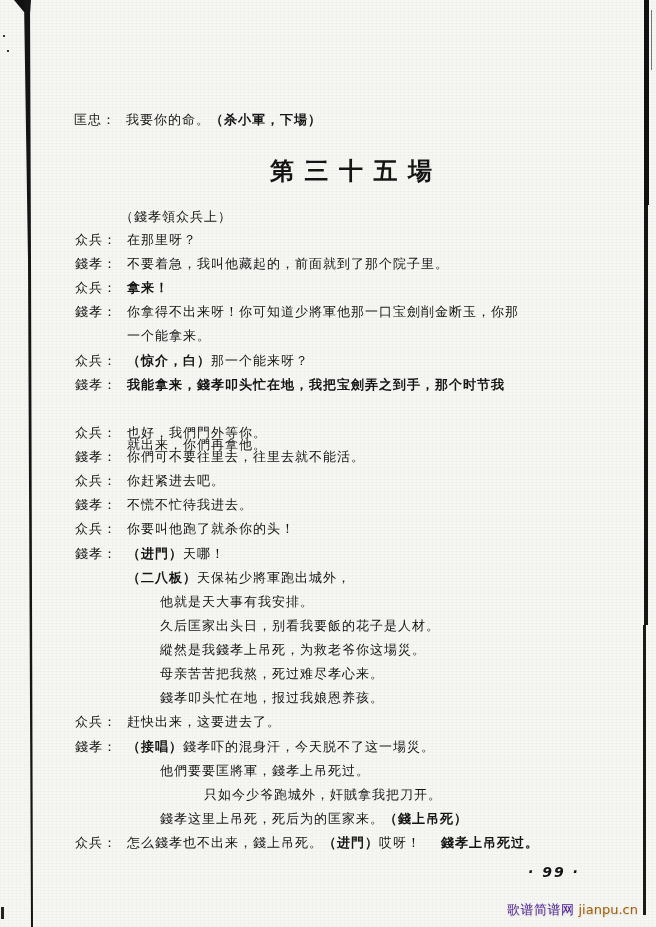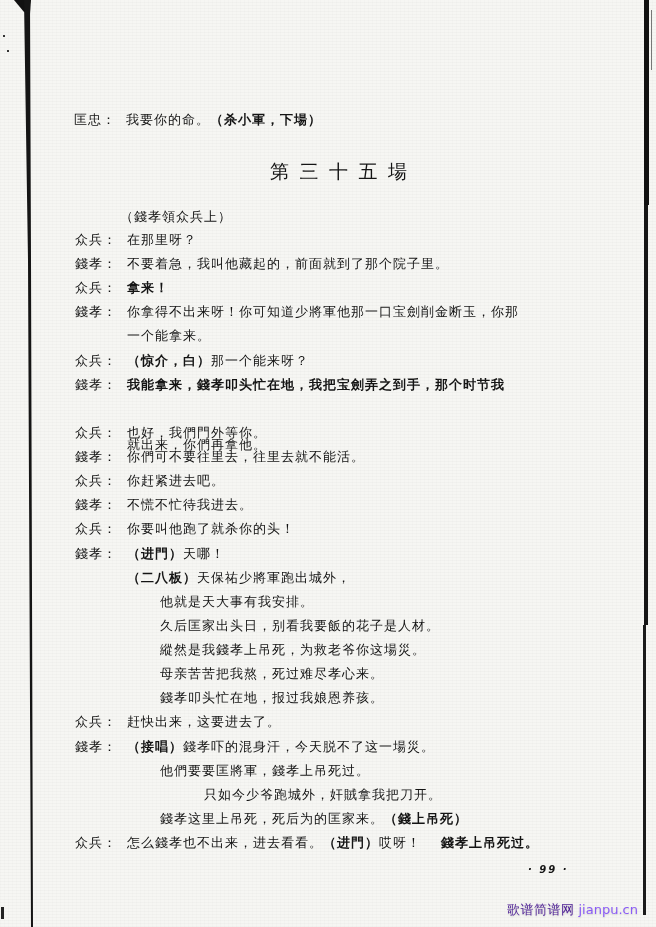--- a/index.html
+++ b/index.html
@@ -20,24 +20,24 @@
     .line {
       position:absolute; height:24px; line-height:24px;
       font-size:13px; letter-spacing:1px; white-space:nowrap;
     }
     .speaker { display:inline-block; width:52px; }
     .dir { font-weight:bold; }
     .bold { font-weight:bold; }
     .gap { margin-left:20px; }
     .title {
       position:absolute; left:270px; top:158px; height:26px; line-height:26px;
-      font-size:19px; font-weight:normal; letter-spacing:10.5px; white-space:nowrap;
+      font-size:24px; font-weight:bold; letter-spacing:10.5px; white-space:nowrap;
     }
     .pageno {
-      position:absolute; left:528px; top:864px; font-size:10px;
+      position:absolute; left:528px; top:864px; font-size:14px;
       font-weight:bold; font-style:italic; letter-spacing:2px;
     }
     .watermark {
       position:absolute; left:507px; top:901px; font-size:13px; white-space:nowrap;
       text-shadow:0 1px 2px rgba(0,0,0,0.15);
     }
     .wm-site { color:#4c1d95; letter-spacing:0.5px; }
     .wm-domain { color:#e8742a; margin-left:4px; }
   </style>
 </head>
@@ -87,19 +87,19 @@
 <div class="line" style="left:160px; top:590px;text-align:center;"><span>他就是天大事有我安排。</span></div>
 <div class="line" style="left:160px; top:614px;"><span>久后匡家出头日，别看我要飯的花子是人材。</span></div>
 <div class="line" style="left:160px; top:638px;"><span>縱然是我錢孝上吊死，为救老爷你这場災。</span></div>
 <div class="line" style="left:160px; top:662px;"><span>母亲苦苦把我熬，死过难尽孝心来。</span></div>
 <div class="line" style="left:160px; top:686px;"><span>錢孝叩头忙在地，报过我娘恩养孩。</span></div>
 <div class="line" style="left:75px; top:710px;"><span class="speaker">众兵：</span><span>赶快出来，这要进去了。</span></div>
 <div class="line" style="left:75px; top:735px;"><span class="speaker">錢孝：</span><span class="dir">（接唱）</span><span>錢孝吓的混身汗，今天脱不了这一場災。</span></div>
 <div class="line" style="left:160px; top:759px;"><span>他們要要匡將軍，錢孝上吊死过。</span></div>
 <div class="line" style="left:160px; top:783px;margin-left:44px;"><span>只如今少爷跑城外，奸賊拿我把刀开。</span></div>
 <div class="line" style="left:160px; top:807px;"><span>錢孝这里上吊死，死后为的匡家来。</span><span class="dir">（錢上吊死）</span></div>
-<div class="line" style="left:75px; top:831px;"><span class="speaker">众兵：</span><span>怎么錢孝也不出来，进去看看。</span><span class="dir">（进門）</span><span>哎呀！</span><span class="bold gap">錢孝上吊死过。</span></div>
+<div class="line" style="left:75px; top:831px;"><span class="speaker">众兵：</span><span>怎么錢孝也不出来，錢上吊死。</span><span class="dir">（进門）</span><span>哎呀！</span><span class="bold gap">錢孝上吊死过。</span></div>
 
 <div class="pageno">· 99 ·</div>
 
 <div class="watermark">
-  <span class="wm-site">歌谱简谱网</span><span class="wm-domain" style="color: #8b5cf6;">jianpu.cn</span>
+  <span class="wm-site">歌谱简谱网</span><span class="wm-domain" style="color: #a16207;">jianpu.cn</span>
 </div>
 
 </body></html>

